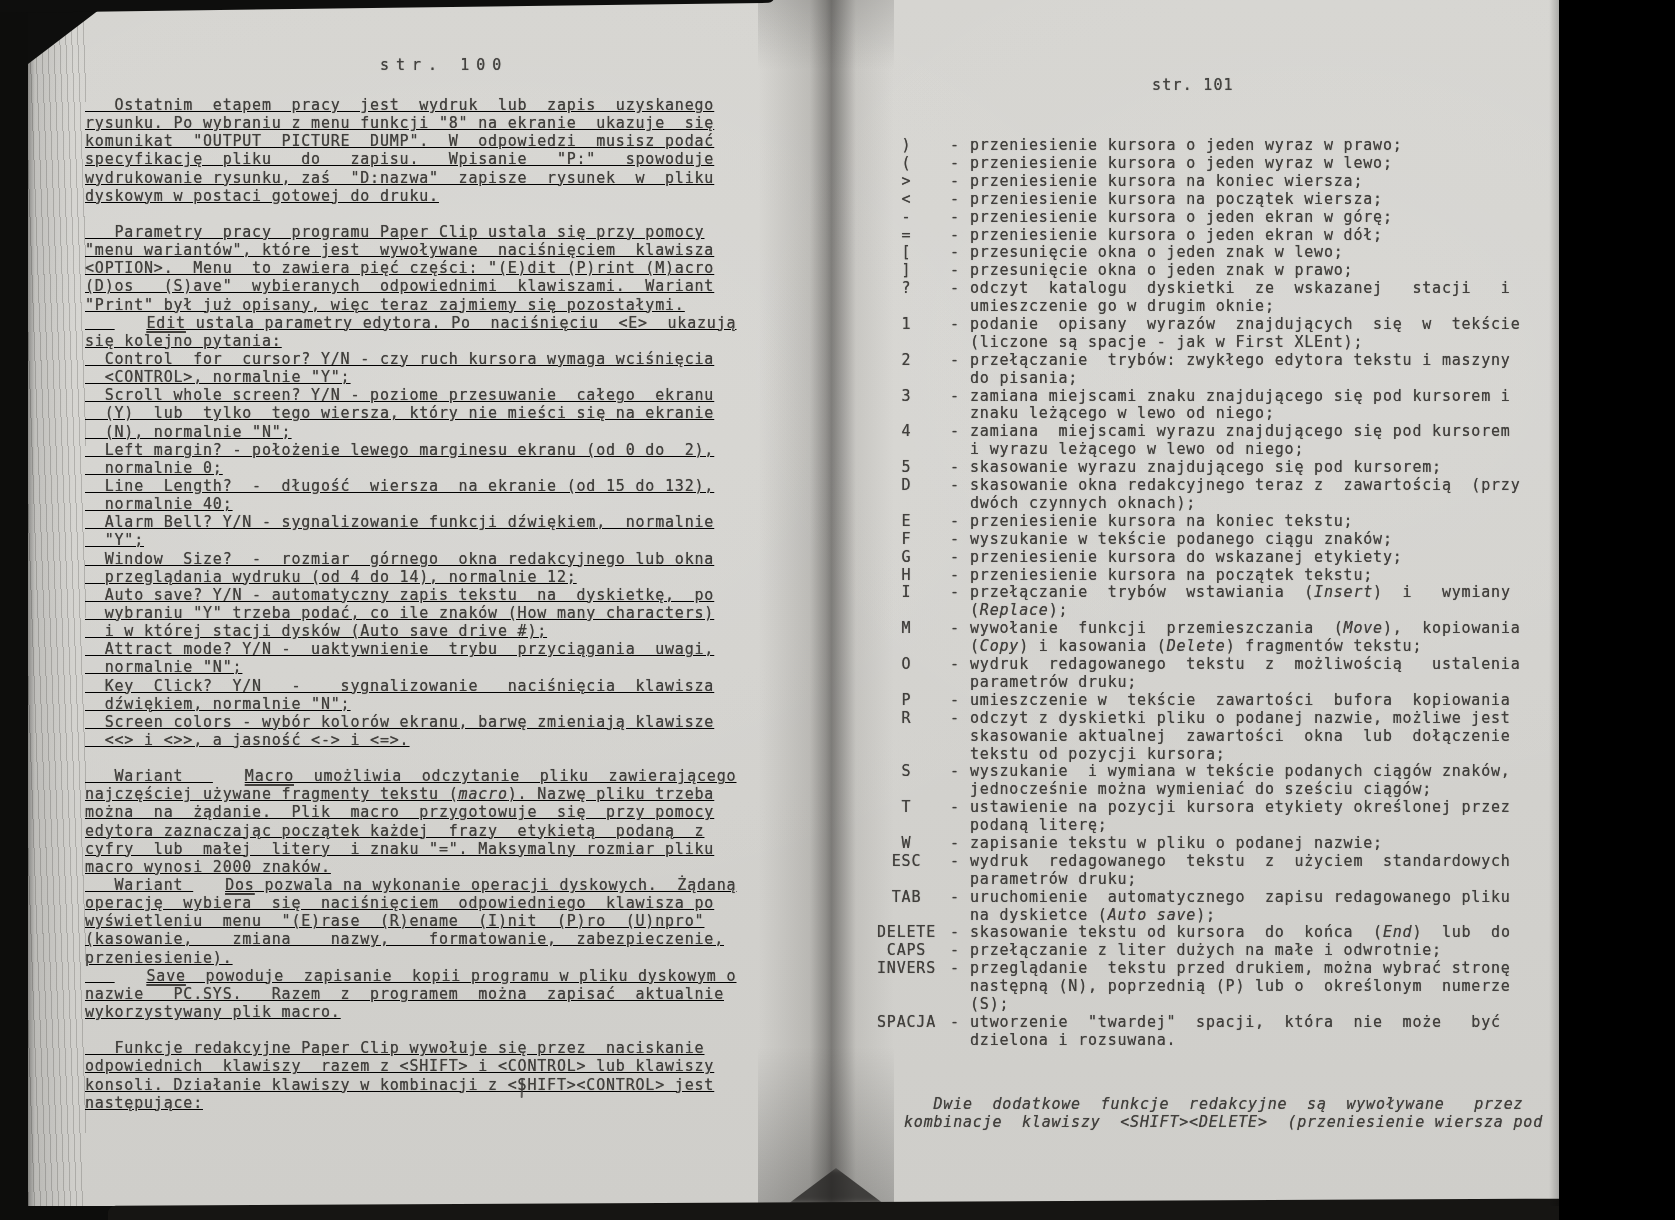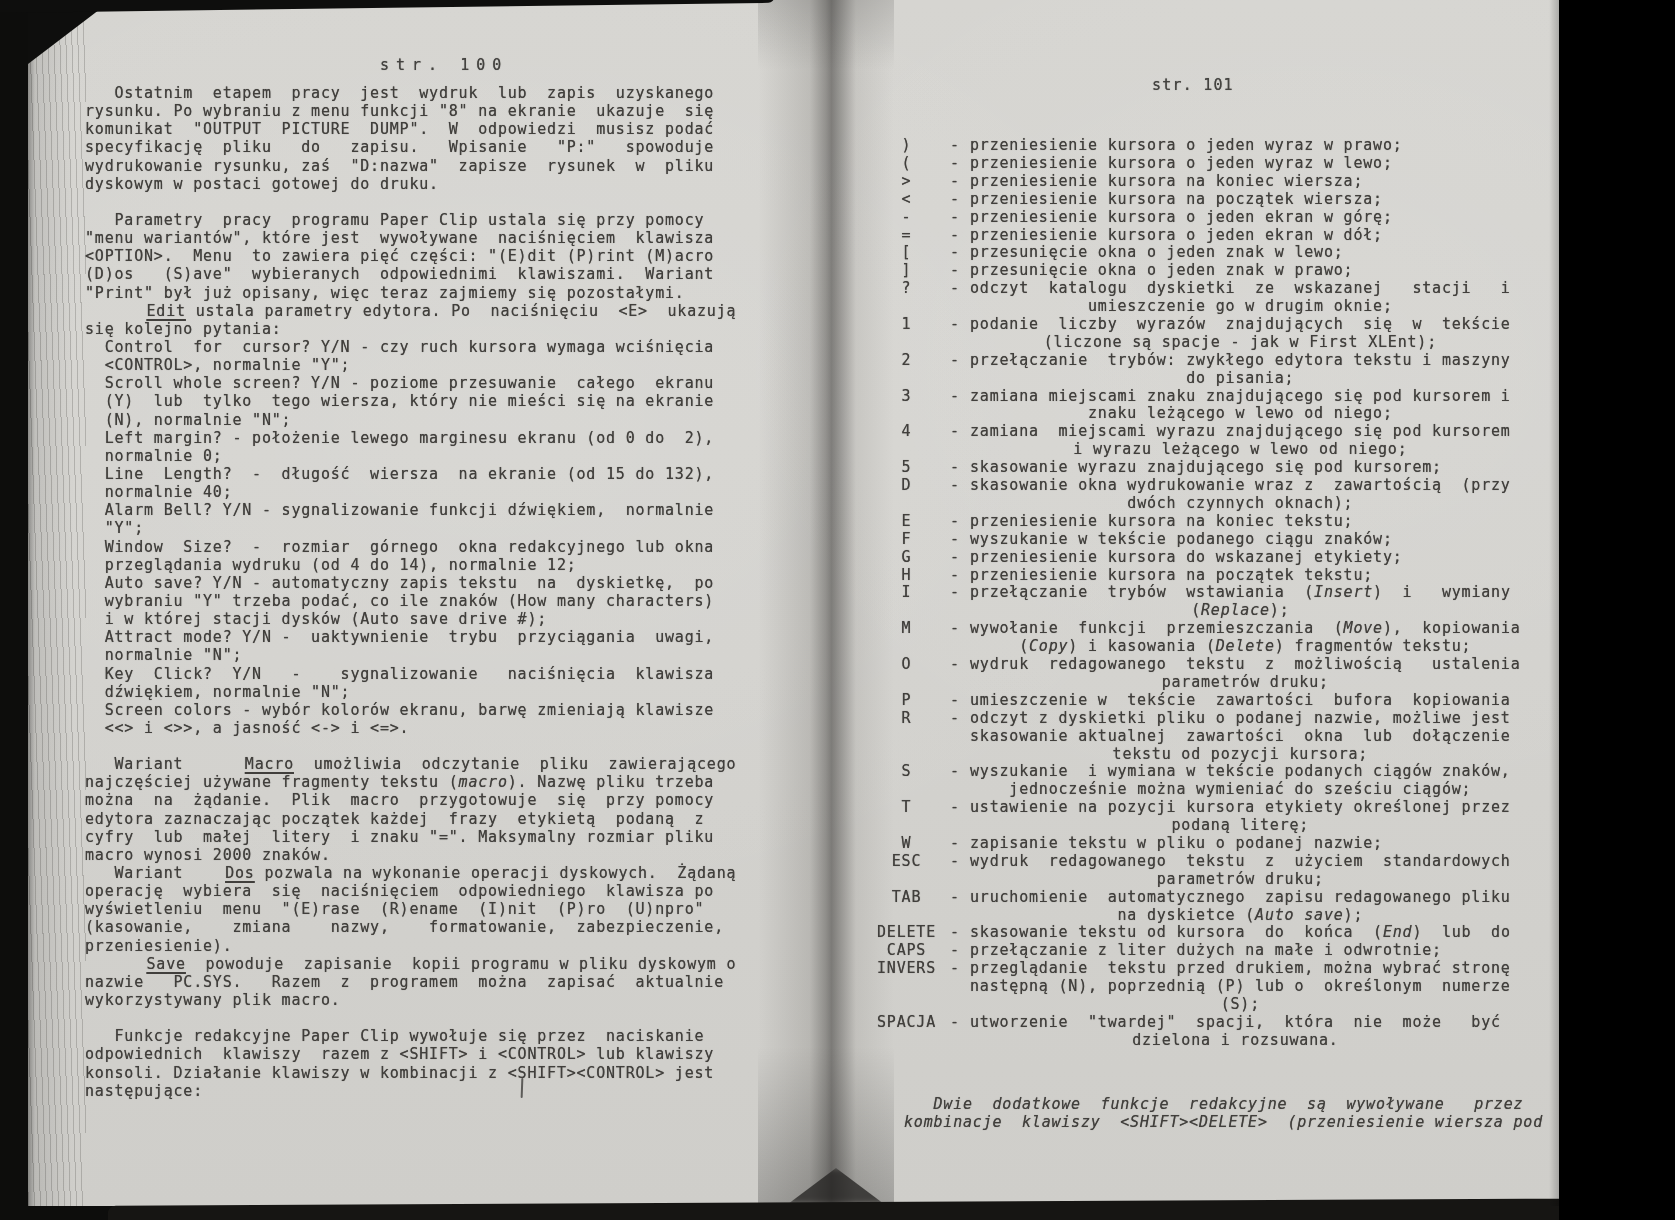--- a/index.html
+++ b/index.html
@@ -52,30 +52,30 @@
   .page-header{
     position:absolute;font-size:15px;color:#444340;white-space:pre;
     text-shadow:0 0 0.7px rgba(62,61,58,0.85);
   }
   #hdr-left{left:380px;top:56px;letter-spacing:7px;}
   #hdr-right{left:1152px;top:76px;letter-spacing:1.2px;}
   .tline{
     white-space:pre;font-size:15px;letter-spacing:0.8px;color:#413f3c;
     text-shadow:0 0 0.7px rgba(62,61,58,0.8);
   }
-  #left-body{position:absolute;left:85px;top:84px;width:665px;}
+  #left-body{position:absolute;left:85px;top:96px;width:665px;text-decoration:underline;}
   #left-body .tline{line-height:18.15px;height:18.15px;}
   #key-list{position:absolute;left:873px;top:137px;}
   #key-list .tline,#right-footer .tline{line-height:17.9px;height:17.9px;}
   .kl-row{display:flex;align-items:flex-start;}
   .kl-key{flex:none;width:67px;text-align:center;font-size:15px;letter-spacing:0.8px;
     color:#413f3c;line-height:17.9px;white-space:pre;text-shadow:0 0 0.7px rgba(62,61,58,0.8);}
   .kl-dash{flex:none;width:10px;margin-left:10px;font-size:15px;color:#413f3c;
     line-height:17.9px;text-shadow:0 0 0.7px rgba(62,61,58,0.8);}
-  .kl-desc{margin-left:10px;text-align:center;}
+  .kl-desc{margin-left:10px;}
   #right-footer{position:absolute;left:904px;top:1096px;font-style:italic;}
   u{text-decoration:underline;text-underline-offset:3px;text-decoration-thickness:1.5px;margin-left:32px;}
   i{font-style:oblique 12deg;}
   .ink-mark{
     position:absolute;left:521px;top:1078px;width:2px;height:20px;
     background:rgba(64,63,60,0.8);transform:rotate(2deg);border-radius:1px;
   }
 </style>
 </head>
 <body>
@@ -214,21 +214,21 @@
         <span class="kl-dash">-</span>
         <div class="kl-desc">
           <div class="tline">odczyt  katalogu  dyskietki  ze  wskazanej   stacji   i</div>
           <div class="tline">umieszczenie go w drugim oknie;</div>
         </div>
       </div>
       <div class="kl-row">
         <span class="kl-key">1</span>
         <span class="kl-dash">-</span>
         <div class="kl-desc">
-          <div class="tline">podanie  liczby  wyrazów  znajdujących  się  w  tekście</div>
+          <div class="tline">podanie  opisany  wyrazów  znajdujących  się  w  tekście</div>
           <div class="tline">(liczone są spacje - jak w First XLEnt);</div>
         </div>
       </div>
       <div class="kl-row">
         <span class="kl-key">2</span>
         <span class="kl-dash">-</span>
         <div class="kl-desc">
           <div class="tline">przełączanie  trybów: zwykłego edytora tekstu i maszyny</div>
           <div class="tline">do pisania;</div>
         </div>
@@ -253,21 +253,21 @@
         <span class="kl-key">5</span>
         <span class="kl-dash">-</span>
         <div class="kl-desc">
           <div class="tline">skasowanie wyrazu znajdującego się pod kursorem;</div>
         </div>
       </div>
       <div class="kl-row">
         <span class="kl-key">D</span>
         <span class="kl-dash">-</span>
         <div class="kl-desc">
-          <div class="tline">skasowanie okna wydrukowanie wraz z  zawartością  (przy</div>
+          <div class="tline">skasowanie okna redakcyjnego teraz z  zawartością  (przy</div>
           <div class="tline">dwóch czynnych oknach);</div>
         </div>
       </div>
       <div class="kl-row">
         <span class="kl-key">E</span>
         <span class="kl-dash">-</span>
         <div class="kl-desc">
           <div class="tline">przeniesienie kursora na koniec tekstu;</div>
         </div>
       </div>

